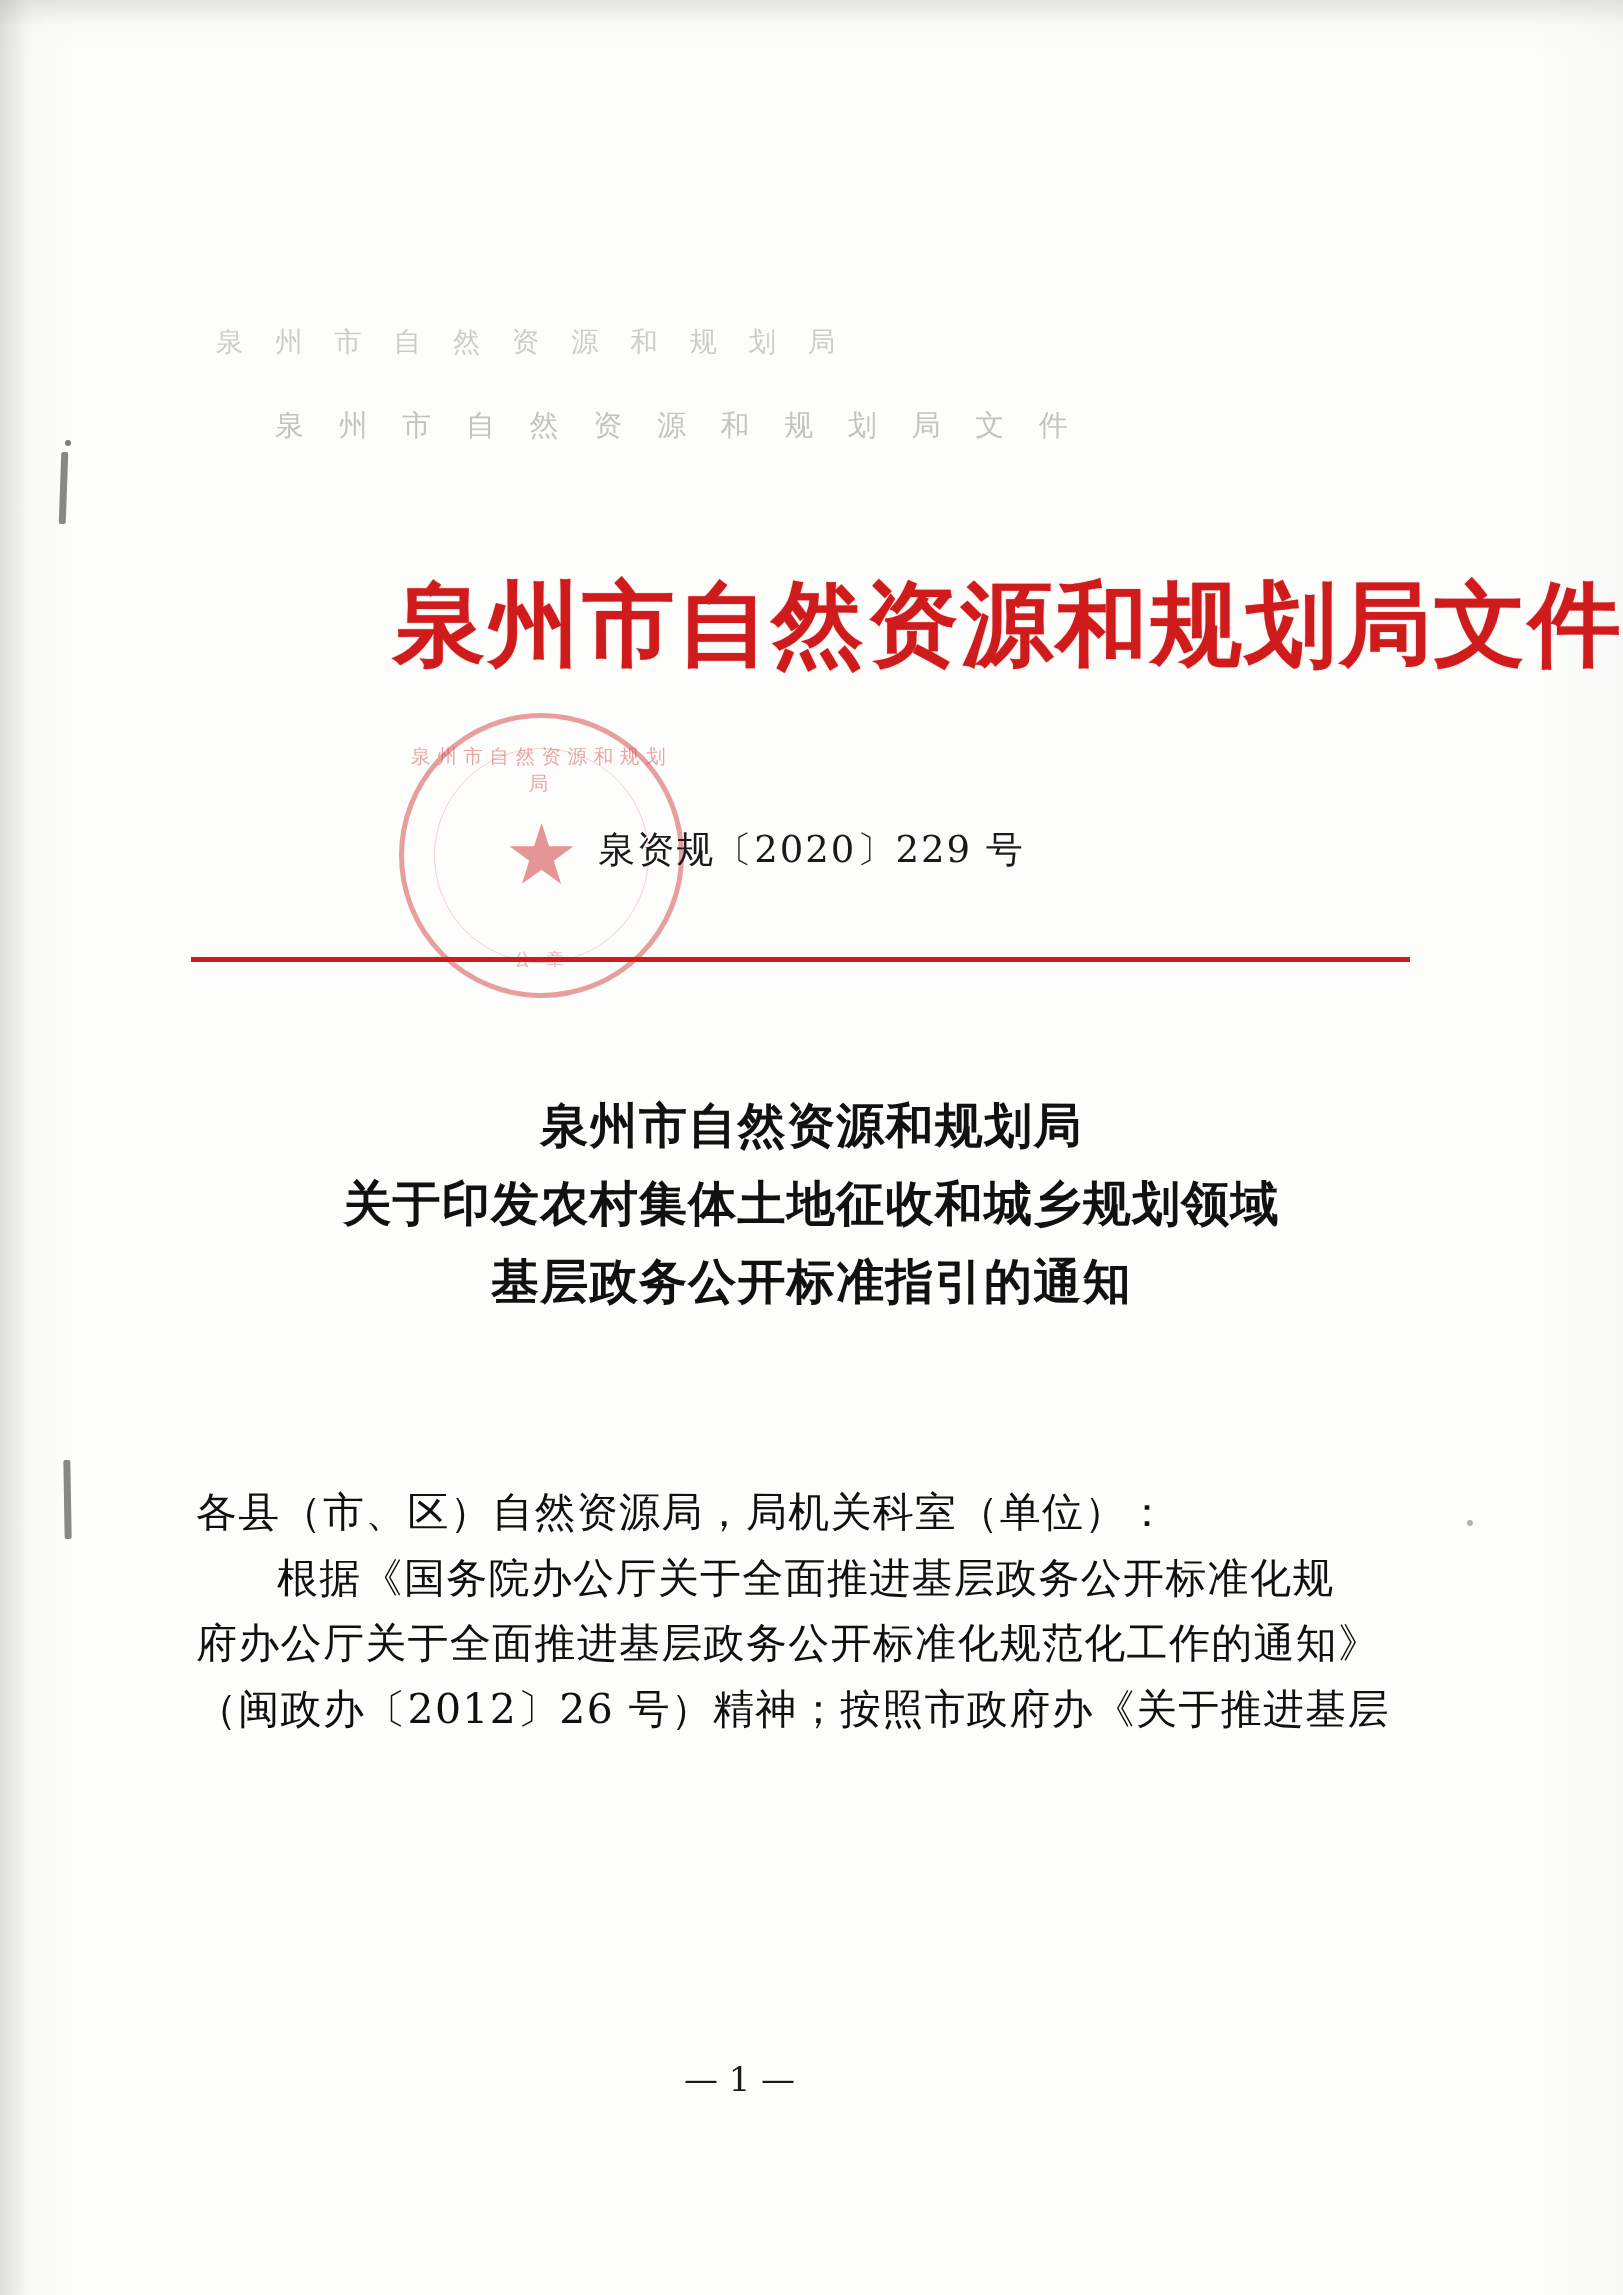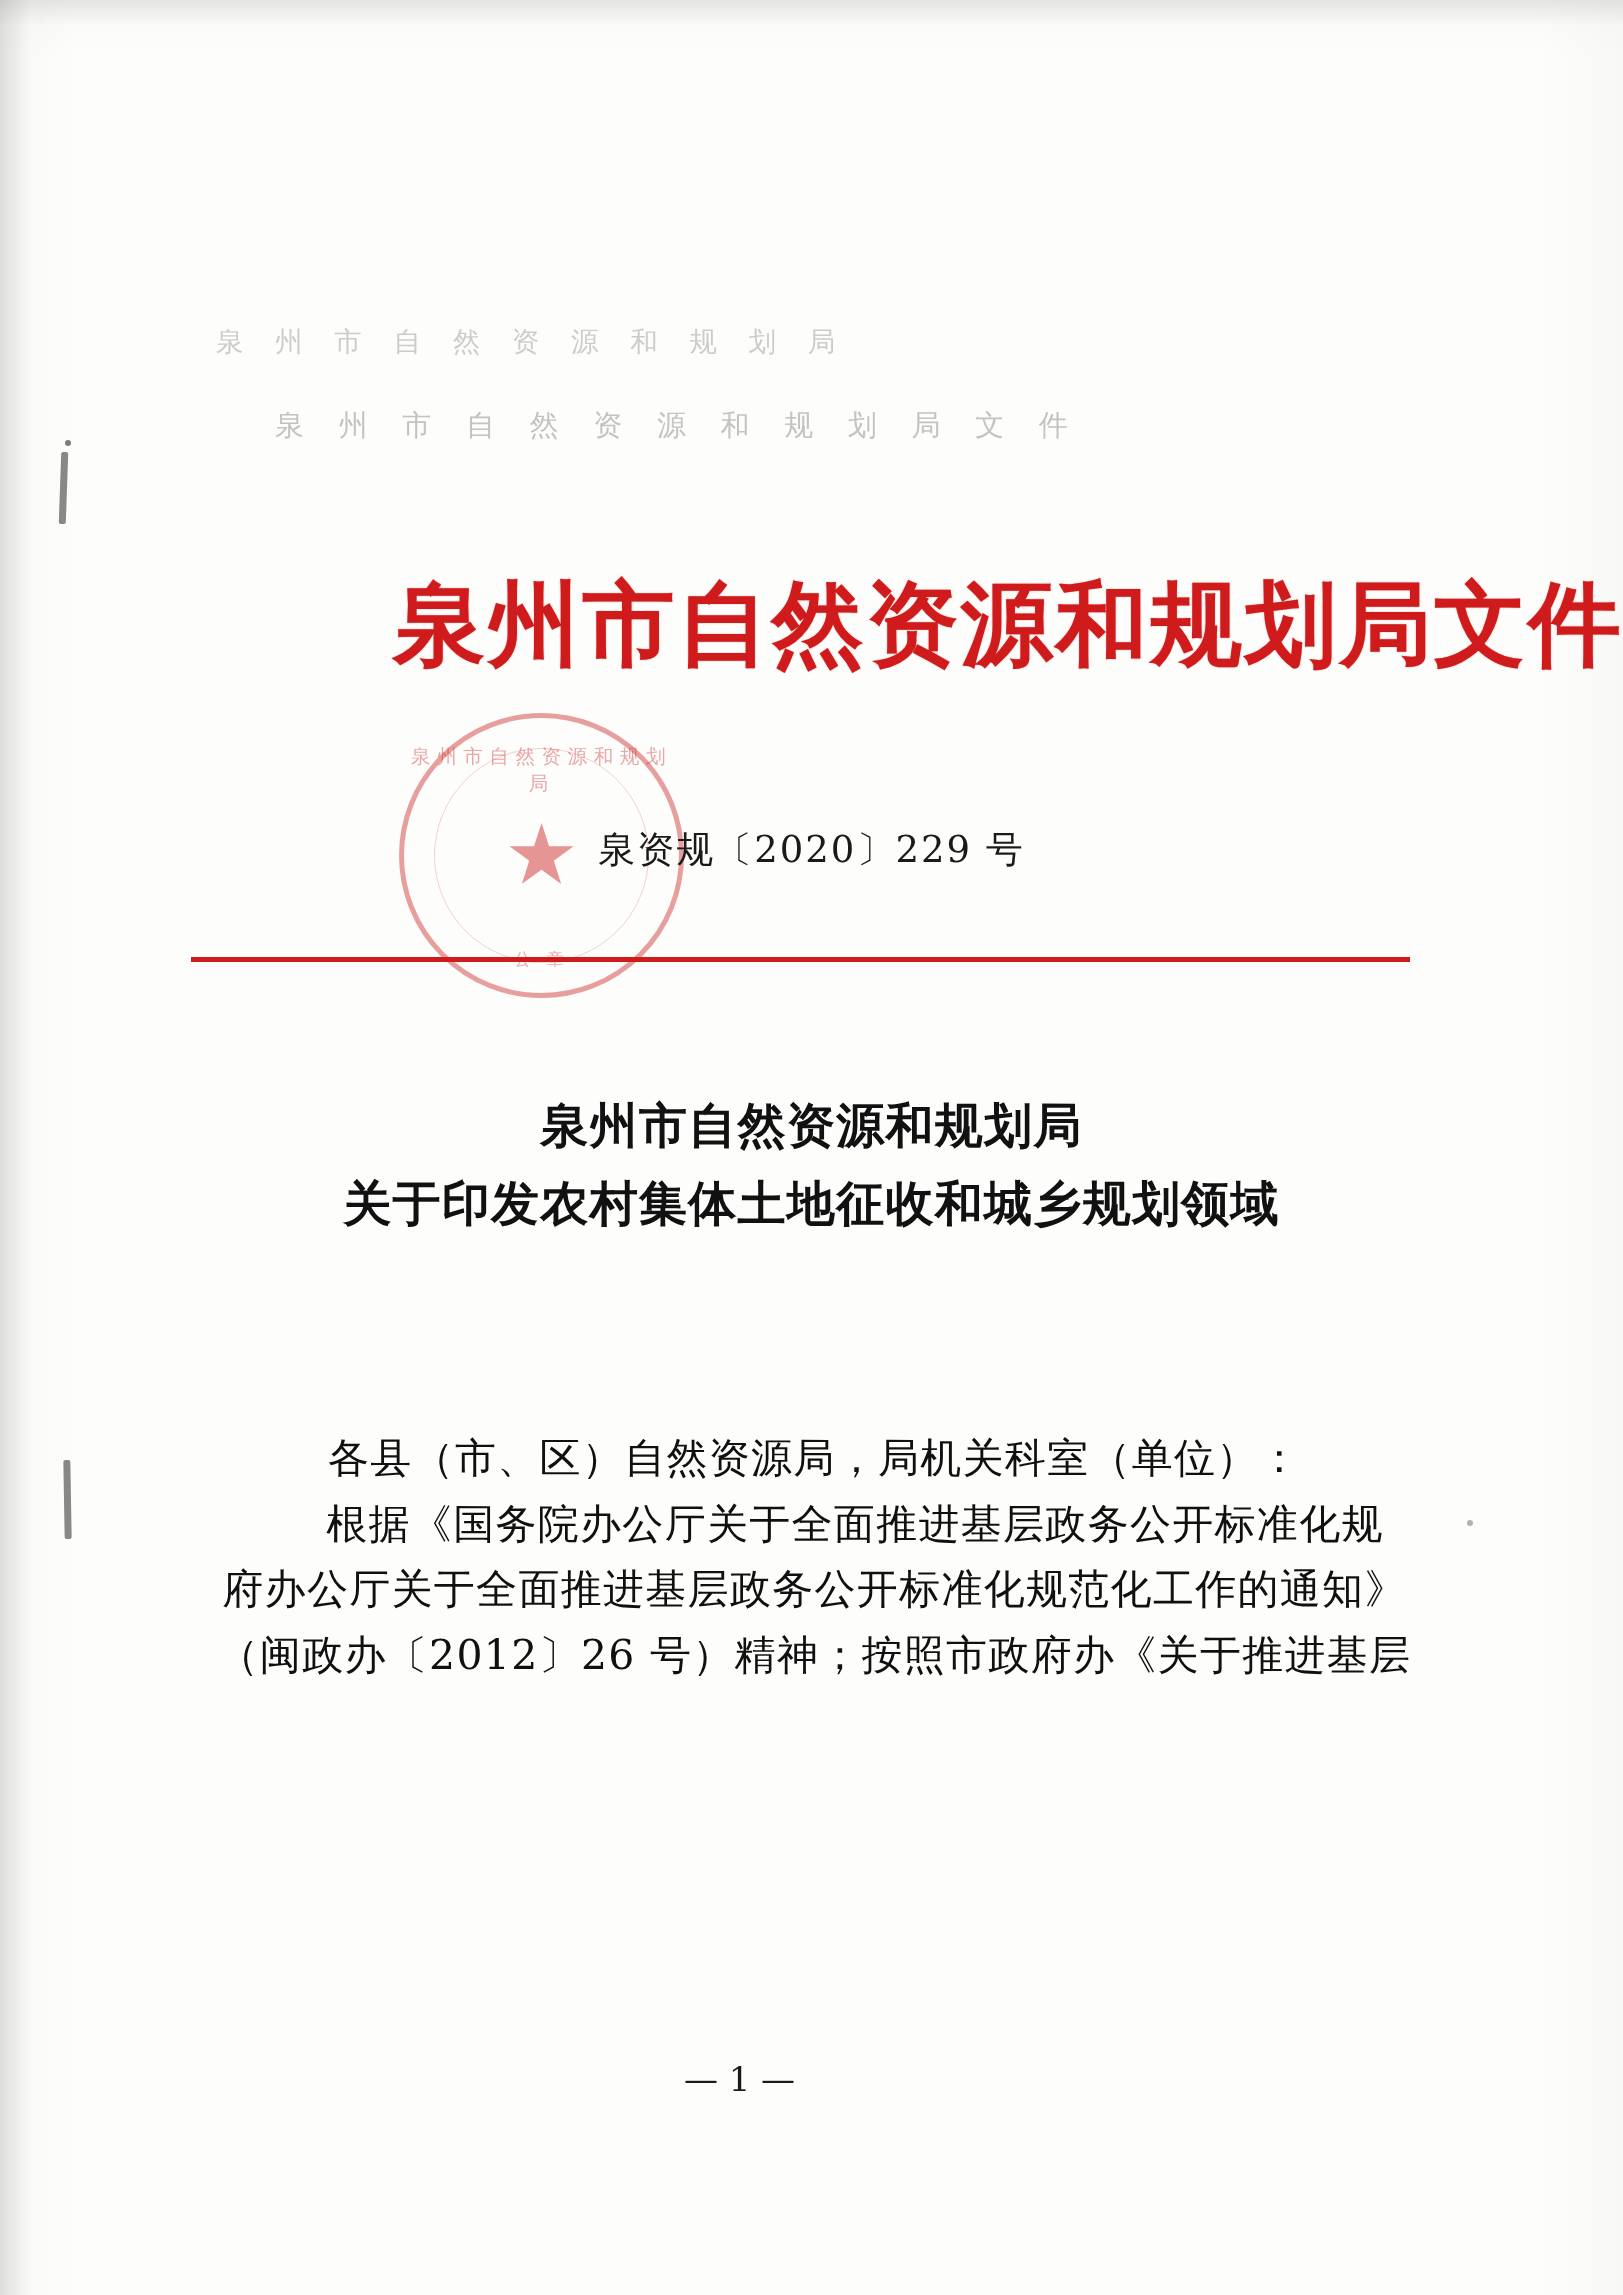--- a/index.html
+++ b/index.html
@@ -135,24 +135,23 @@
   .title-line {
     font-size: 48px;
     font-weight: 700;
     color: #111;
     letter-spacing: 1.3px;
     line-height: 1.62;
     font-family: "DejaVu Serif", "Liberation Serif", serif;
   }
   .body-block {
     position: absolute;
-    top: 1426px;
+    top: 1480px;
     left: 196px;
     width: 1237px;
-    text-align: center;
   }
   .body-line {
     font-size: 41px;
     color: #101010;
     letter-spacing: 1.3px;
     line-height: 1.60;
     font-family: "DejaVu Serif", "Liberation Serif", serif;
     white-space: nowrap;
   }
   .indent {
@@ -219,20 +218,21 @@
     <div class="seal-text-bottom">公 章</div>
   </div>
 
   <div class="docnum">泉资规〔2020〕229 号</div>
 
   <div class="red-rule"></div>
 
   <div class="title-block">
     <div class="title-line">泉州市自然资源和规划局</div>
     <div class="title-line">关于印发农村集体土地征收和城乡规划领域</div>
+    <div class="title-line">基层政务公开标准指引的通知</div>
   </div>
 
   <div class="body-block">
     <div class="body-line">各县（市、区）自然资源局，局机关科室（单位）：</div>
     <div class="body-line indent">根据《国务院办公厅关于全面推进基层政务公开标准化规</div>
     <div class="body-line">府办公厅关于全面推进基层政务公开标准化规范化工作的通知》</div>
     <div class="body-line">（闽政办〔2012〕26 号）精神；按照市政府办《关于推进基层</div>
   </div>
 
   <div class="pagenum">— 1 —</div>

